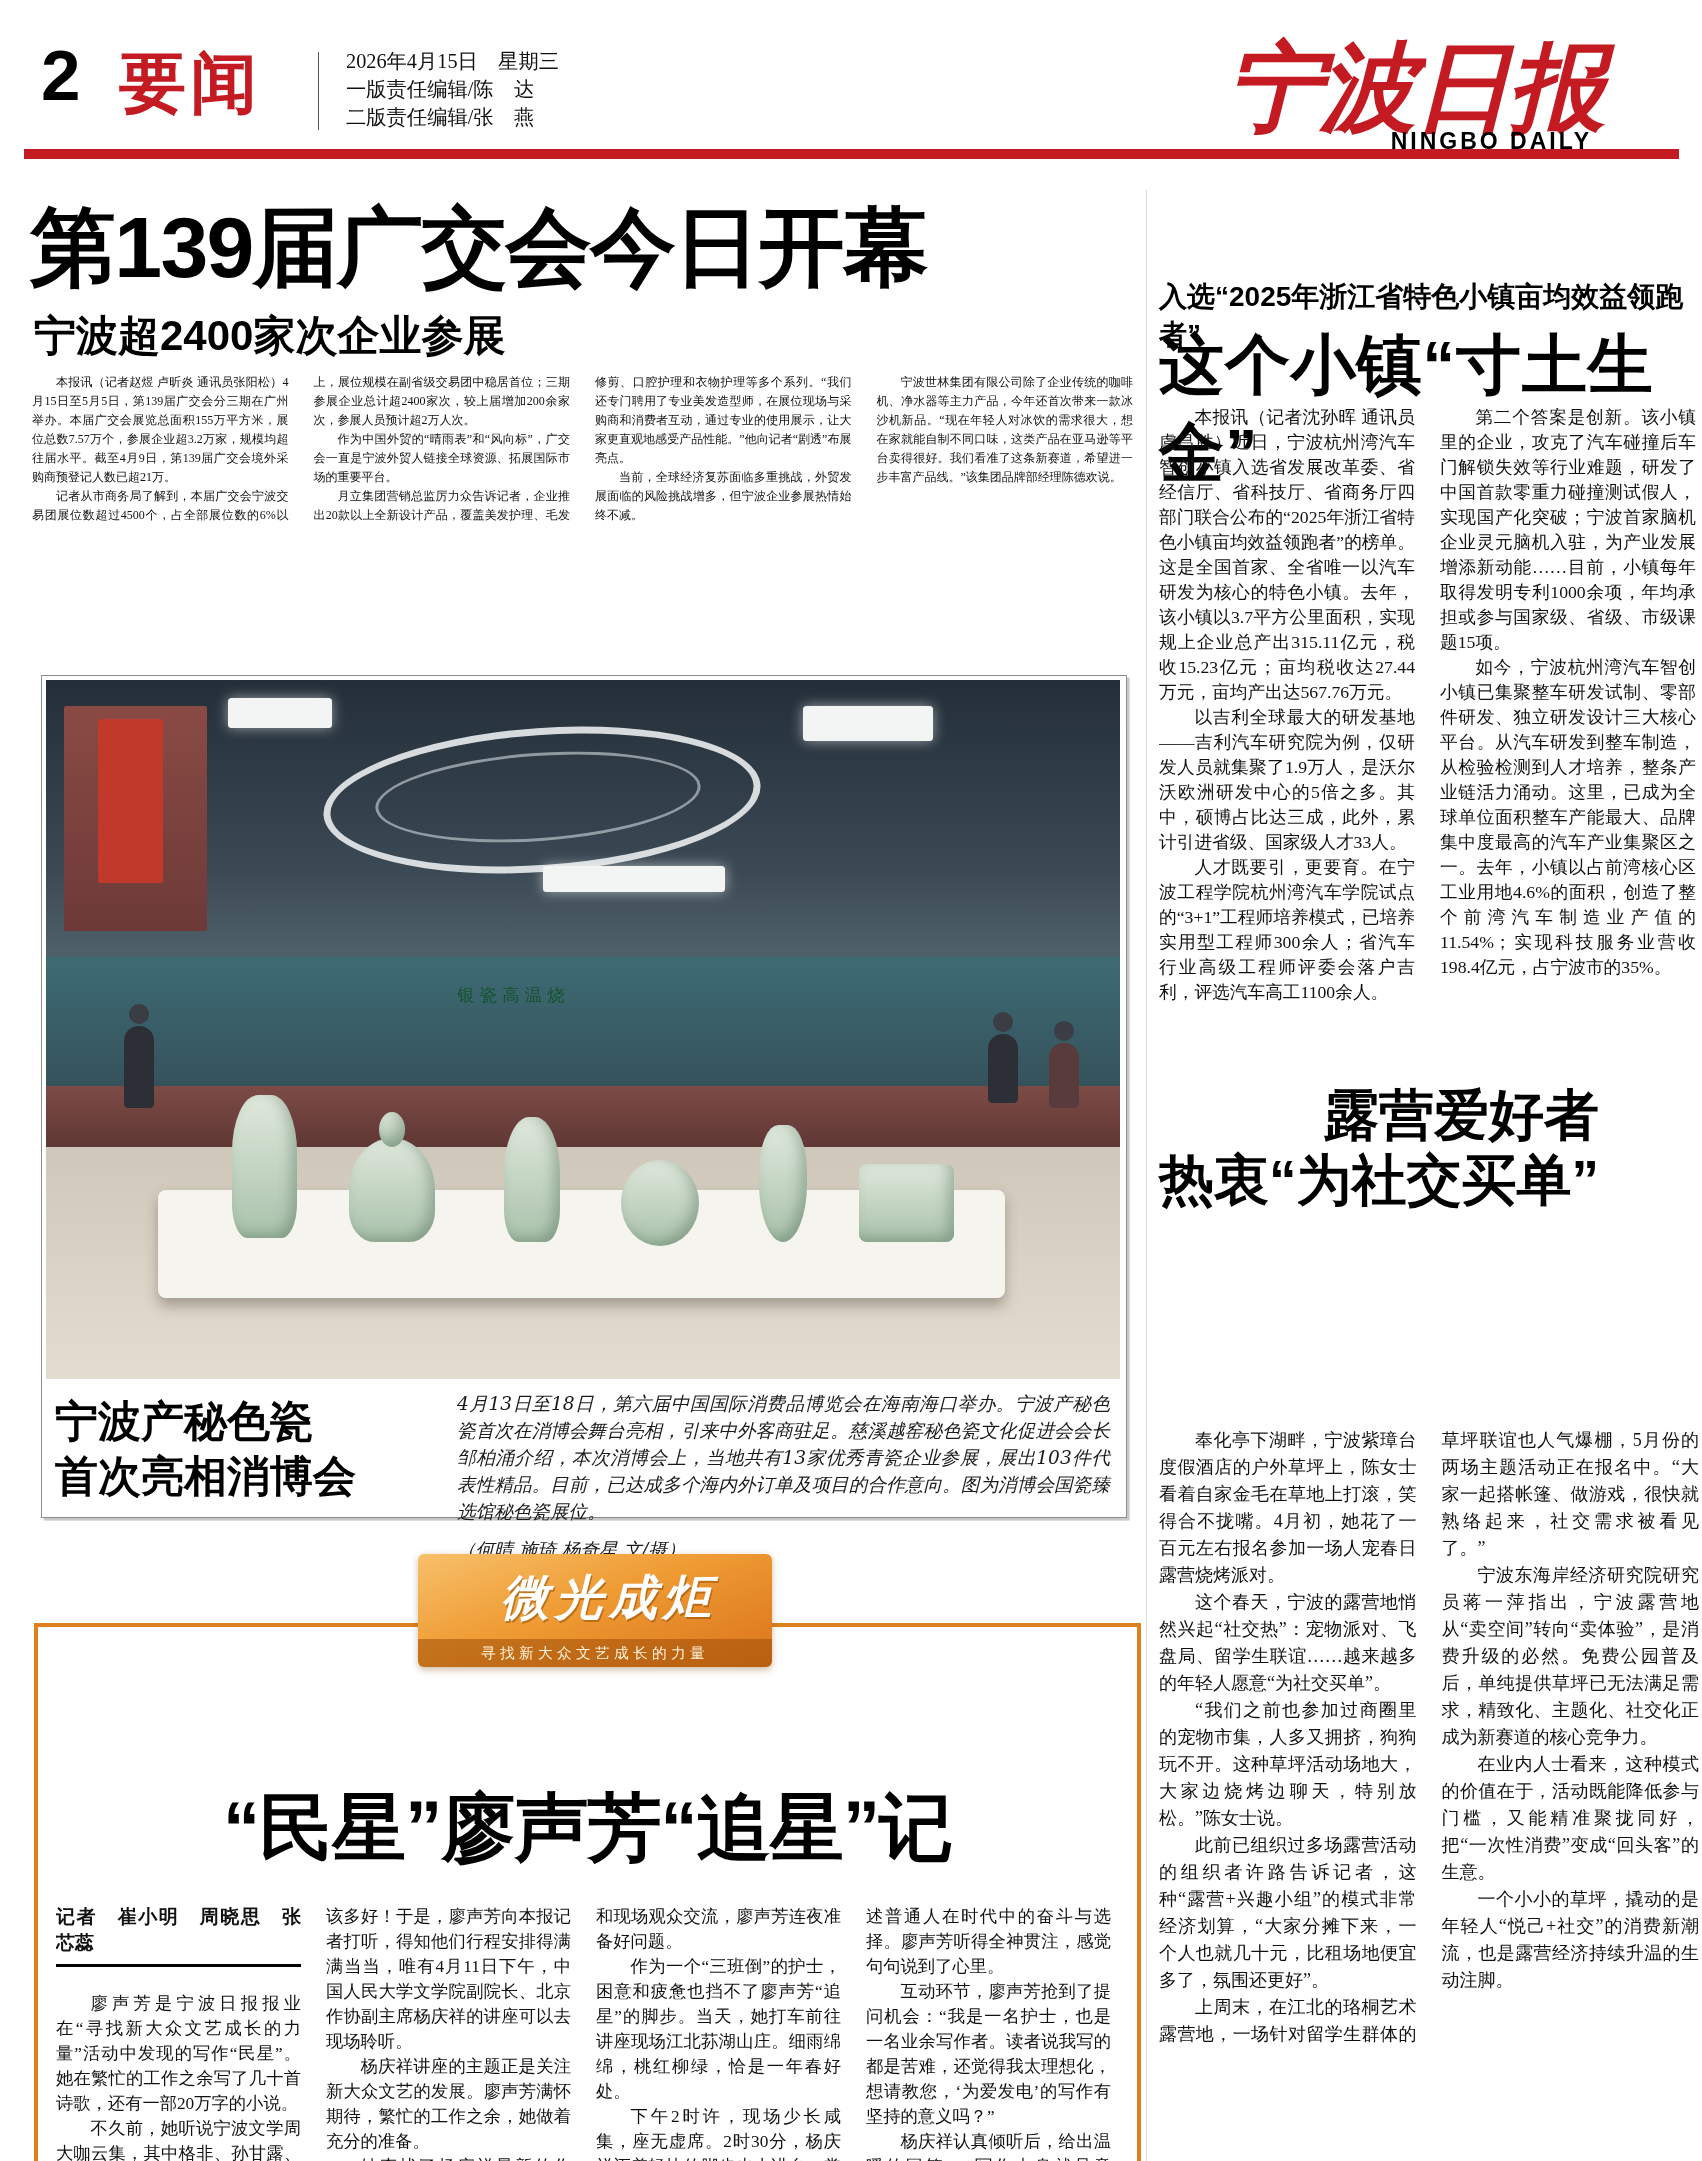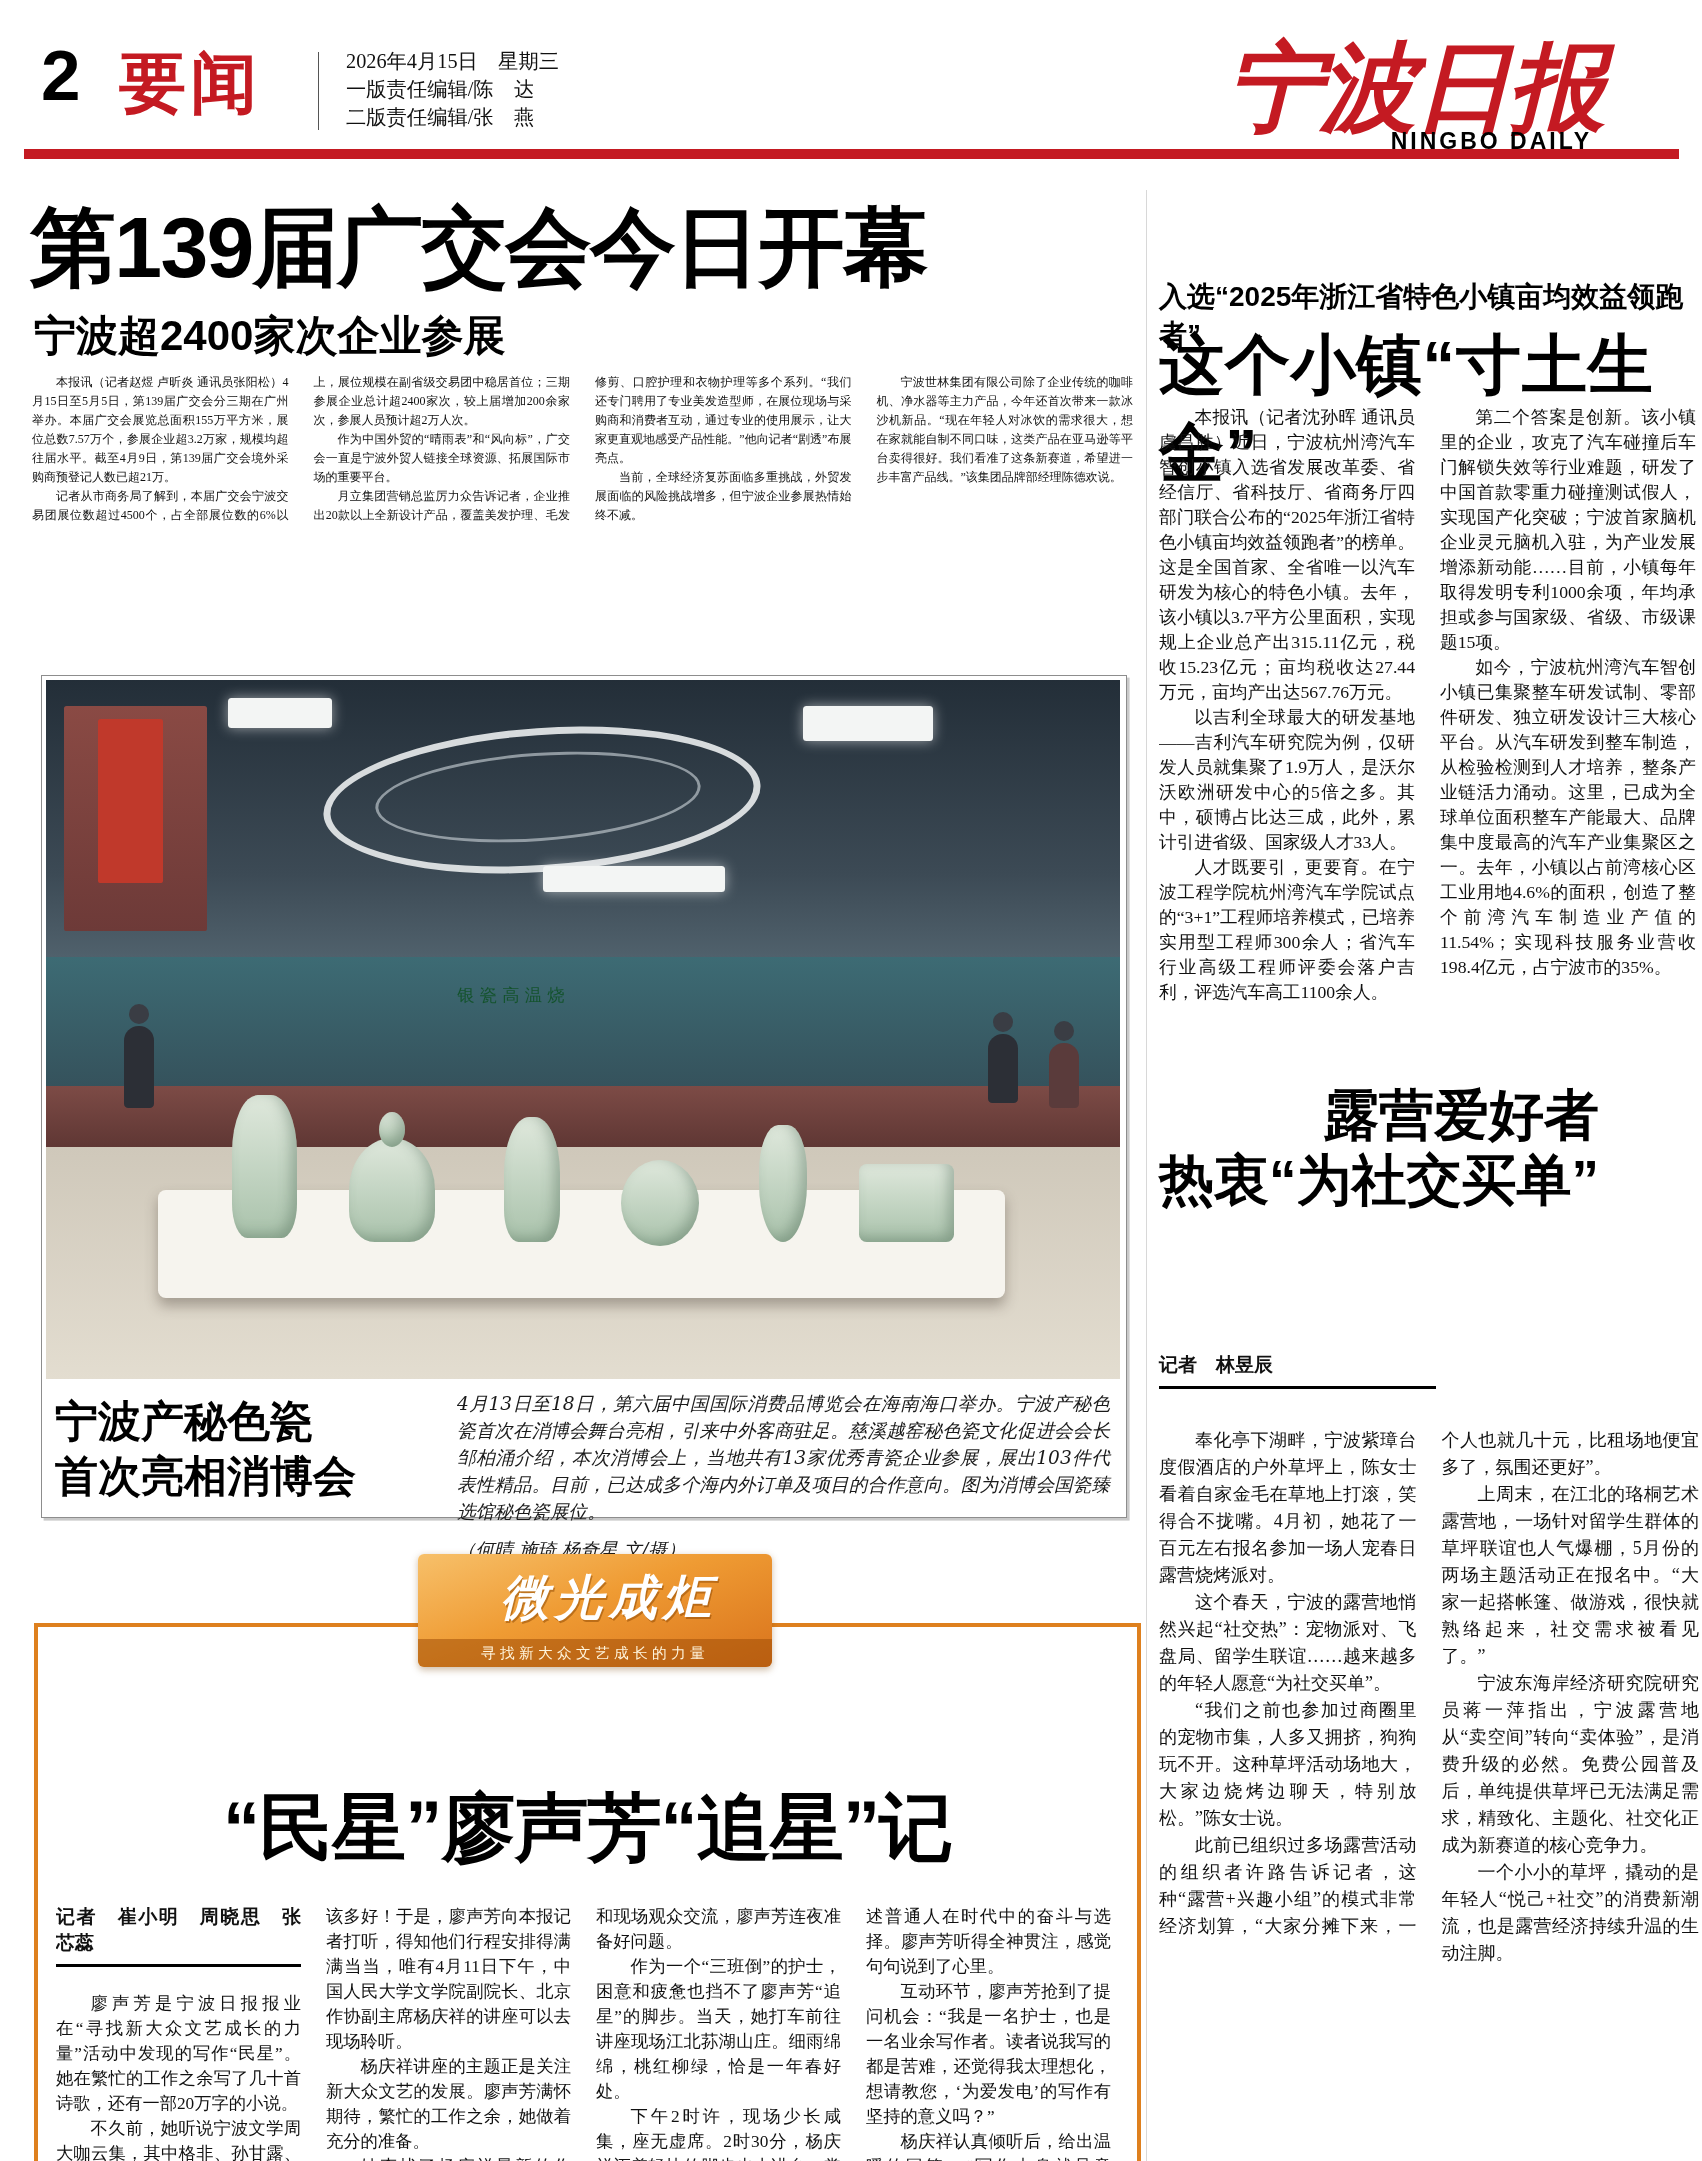--- a/index.html
+++ b/index.html
@@ -153,27 +153,25 @@
       <p class="para">以吉利全球最大的研发基地——吉利汽车研究院为例，仅研发人员就集聚了1.9万人，是沃尔沃欧洲研发中心的5倍之多。其中，硕博占比达三成，此外，累计引进省级、国家级人才33人。</p>
       <p class="para">人才既要引，更要育。在宁波工程学院杭州湾汽车学院试点的“3+1”工程师培养模式，已培养实用型工程师300余人；省汽车行业高级工程师评委会落户吉利，评选汽车高工1100余人。</p>
       <p class="para">第二个答案是创新。该小镇里的企业，攻克了汽车碰撞后车门解锁失效等行业难题，研发了中国首款零重力碰撞测试假人，实现国产化突破；宁波首家脑机企业灵元脑机入驻，为产业发展增添新动能……目前，小镇每年取得发明专利1000余项，年均承担或参与国家级、省级、市级课题15项。</p>
       <p class="para">如今，宁波杭州湾汽车智创小镇已集聚整车研发试制、零部件研发、独立研发设计三大核心平台。从汽车研发到整车制造，从检验检测到人才培养，整条产业链活力涌动。这里，已成为全球单位面积整车产能最大、品牌集中度最高的汽车产业集聚区之一。去年，小镇以占前湾核心区工业用地4.6%的面积，创造了整个前湾汽车制造业产值的11.54%；实现科技服务业营收198.4亿元，占宁波市的35%。</p>
     </div>
 
   <div class="camp-title h-sans">
     <div>露营爱好者</div>
     <div>热衷“为社交买单”</div>
   </div>
-  <div class="camp-byline-wrap">
-    <span class="byline" style="display:block;">记者　林昱辰</span>
-  </div>
   <div class="camp-body body-cols">
       <p class="para">奉化亭下湖畔，宁波紫璋台度假酒店的户外草坪上，陈女士看着自家金毛在草地上打滚，笑得合不拢嘴。4月初，她花了一百元左右报名参加一场人宠春日露营烧烤派对。</p>
       <p class="para">这个春天，宁波的露营地悄然兴起“社交热”：宠物派对、飞盘局、留学生联谊……越来越多的年轻人愿意“为社交买单”。</p>
       <p class="para">“我们之前也参加过商圈里的宠物市集，人多又拥挤，狗狗玩不开。这种草坪活动场地大，大家边烧烤边聊天，特别放松。”陈女士说。</p>
       <p class="para">此前已组织过多场露营活动的组织者许路告诉记者，这种“露营+兴趣小组”的模式非常经济划算，“大家分摊下来，一个人也就几十元，比租场地便宜多了，氛围还更好”。</p>
       <p class="para">上周末，在江北的珞桐艺术露营地，一场针对留学生群体的草坪联谊也人气爆棚，5月份的两场主题活动正在报名中。“大家一起搭帐篷、做游戏，很快就熟络起来，社交需求被看见了。”</p>
       <p class="para">宁波东海岸经济研究院研究员蒋一萍指出，宁波露营地从“卖空间”转向“卖体验”，是消费升级的必然。免费公园普及后，单纯提供草坪已无法满足需求，精致化、主题化、社交化正成为新赛道的核心竞争力。</p>
+      <p class="para">在业内人士看来，这种模式的价值在于，活动既能降低参与门槛，又能精准聚拢同好，把“一次性消费”变成“回头客”的生意。</p>
       <p class="para">一个小小的草坪，撬动的是年轻人“悦己+社交”的消费新潮流，也是露营经济持续升温的生动注脚。</p>
     </div>
 
 </div>
 
 
 </body></html>

